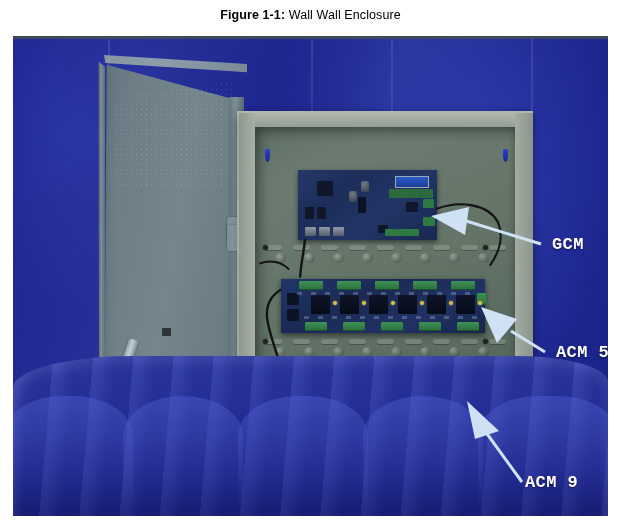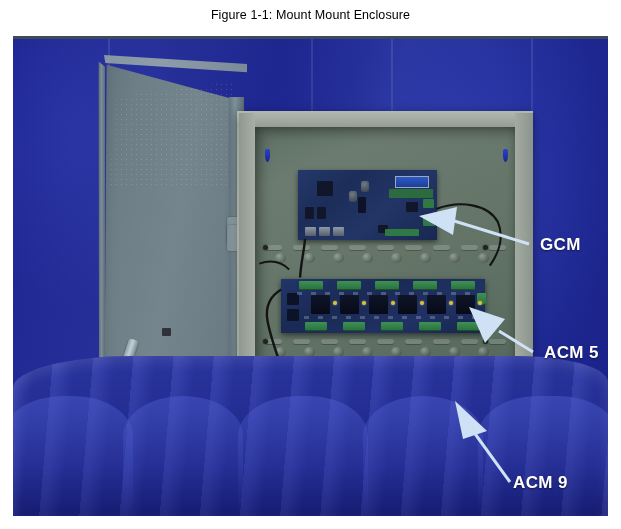--- a/index.html
+++ b/index.html
@@ -21,21 +21,21 @@
     left: 0;
     top: 8px;
     width: 621px;
     text-align: center;
     font-size: 12.5px;
     color: #000000;
     letter-spacing: 0.1px;
     white-space: nowrap;
   }
   #figure-caption .cap-label {
-    font-weight: normal;
+    font-weight: bold;
   }
   #figure-caption .cap-text {
     font-weight: normal;
   }
 
   
   #photo {
     position: absolute;
     left: 13px;
     top: 36px;
@@ -387,44 +387,45 @@
     height: 4px;
     border-radius: 50%;
     background: #d6c040;
     box-shadow: 0 0 2px rgba(230,210,90,0.8);
   }
   .wire-svg { position: absolute; left: 0; top: 0; width: 100%; height: 100%; pointer-events: none; }
 
   
   #callout-layer {
     position: absolute;
-    left: 0; top: 0;
+    left: 12px; top: 0;
     width: 595px;
     height: 480px;
     pointer-events: none;
+    font-family: Liberation Mono, monospace;
   }
   .callout-label {
     position: absolute;
     color: #ffffff;
     font-weight: bold;
     font-size: 17px;
     letter-spacing: 0.4px;
     text-shadow: 0 1px 2px rgba(0,0,0,0.55);
     white-space: nowrap;
   }
   #label-gcm  { left: 527px; top: 196px; }
   #label-acm1 { left: 531px; top: 304px; }
   #label-acm2 { left: 500px; top: 434px; }
 </style>
 </head>
 <body>
 
 <div id="figure-caption">
   <span class="cap-label">Figure 1-1:</span>
-  <span class="cap-text">Mount Mount Enclosure</span>
+  <span class="cap-text">Wall Wall Enclosure</span>
 </div>
 
 <div id="photo">
 
   <div class="backdrop"></div>
   <div class="fold f1"></div>
   <div class="fold f2"></div>
   <div class="fold f3"></div>
   <div class="fold f4"></div>
 

